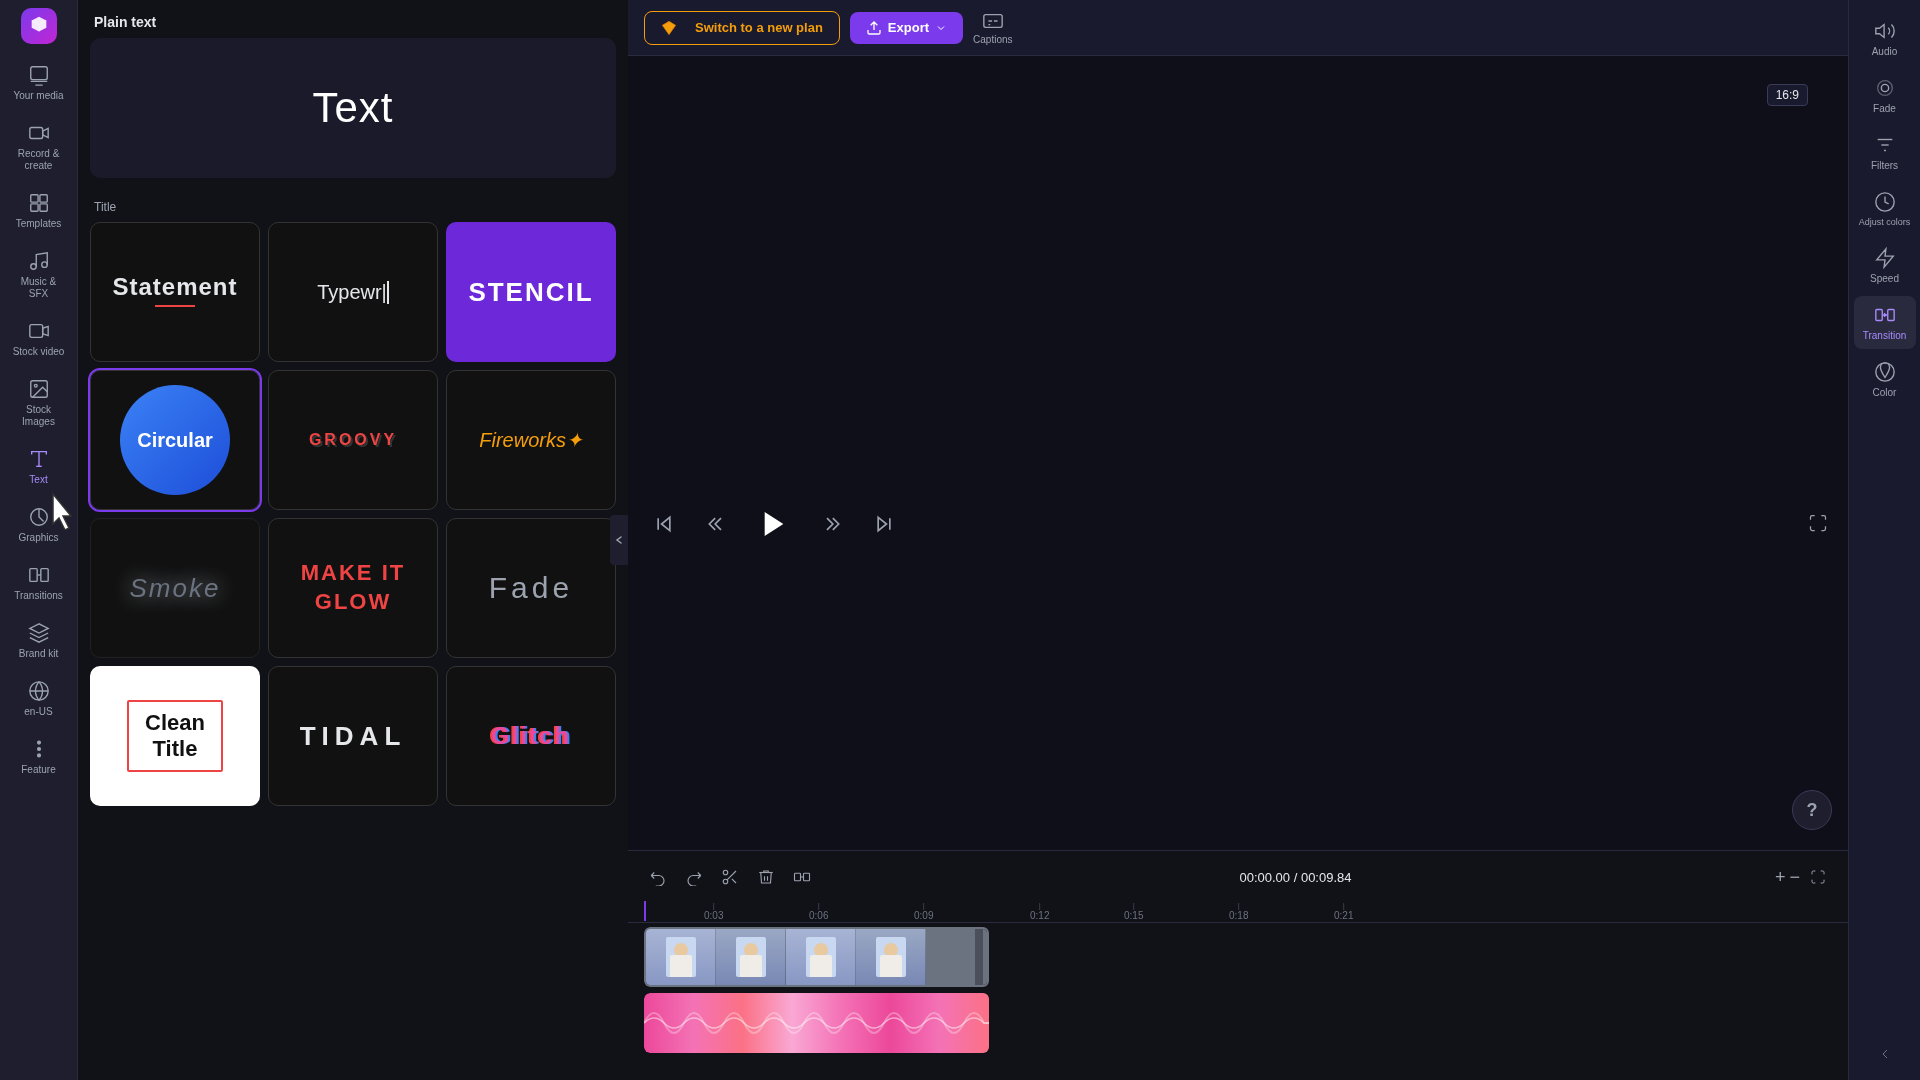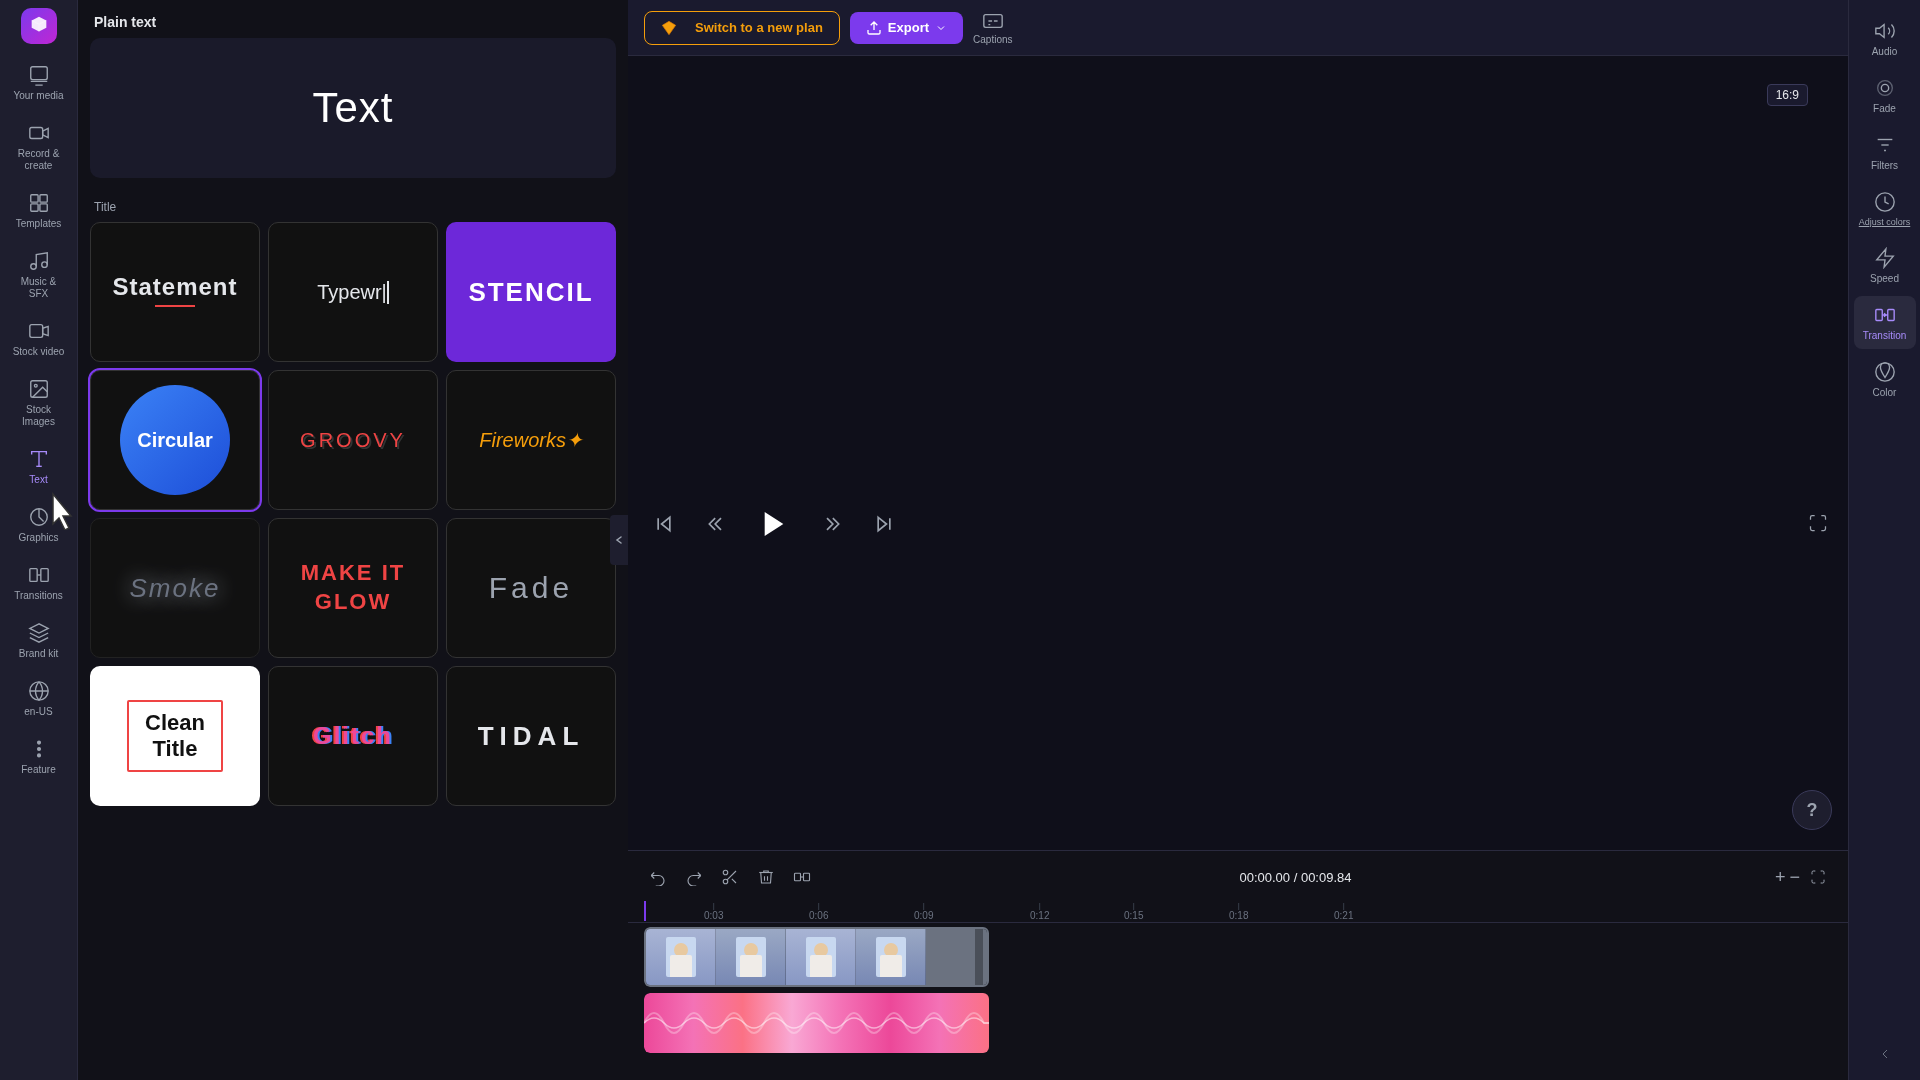--- a/index.html
+++ b/index.html
@@ -490,21 +490,21 @@
         <span style="font-size:26px;font-weight:700;color:#fff;letter-spacing:2px;text-transform:uppercase;">Stencil</span>
       </div>
 
       <div class="title-card" style="background:#111;border:1px solid #333; cursor:pointer; outline: 2px solid #7c3aed;">
         <div style="width:110px;height:110px;background:linear-gradient(135deg,#3b82f6,#1d4ed8);border-radius:50%;display:flex;align-items:center;justify-content:center;">
           <span style="font-size:20px;font-weight:700;color:#fff;">Circular</span>
         </div>
       </div>
 
       <div class="title-card" style="background:#111;border:1px solid #333;">
-        <span style="font-size:20px;font-weight:400;color:#ef4444;letter-spacing:3px;text-shadow:2px 2px 0 #333;">GROOVY</span>
+        <span style="font-size:16px;font-weight:700;color:#ef4444;letter-spacing:3px;text-shadow:2px 2px 0 #333;">GROOVY</span>
       </div>
 
       <div class="title-card" style="background:#111;border:1px solid #333;">
         <span style="font-size:20px;font-weight:400;color:#f59e0b;font-style:italic;">Fireworks✦</span>
       </div>
 
       <div class="title-card" style="background:#111;border:1px solid #222;">
         <span style="font-size:26px;font-weight:300;color:#6b7280;font-style:italic;letter-spacing:2px;text-shadow:0 0 20px #9ca3af;">Smoke</span>
       </div>
 
@@ -520,25 +520,25 @@
       </div>
 
       <div class="title-card" style="background:#fff;">
         <div style="text-align:center;border:2px solid #ef4444;padding:8px 16px;border-radius:2px;">
           <span style="font-size:22px;font-weight:700;color:#111;line-height:1.2;display:block;">Clean</span>
           <span style="font-size:22px;font-weight:700;color:#111;line-height:1.2;display:block;">Title</span>
         </div>
       </div>
 
       <div class="title-card" style="background:#111;border:1px solid #333;">
+        <span style="font-size:26px;font-weight:700;color:#e5e7eb;letter-spacing:6px;">TIDAL</span>
+      </div>
+
+      <div class="title-card" style="background:#111;border:1px solid #333;">
         <span style="font-size:24px;font-weight:900;color:#ec4899;letter-spacing:2px;text-shadow:2px 0 #3b82f6,-2px 0 #ef4444;">Glitch</span>
-      </div>
-
-      <div class="title-card" style="background:#111;border:1px solid #333;">
-        <span style="font-size:26px;font-weight:700;color:#e5e7eb;letter-spacing:6px;">TIDAL</span>
       </div>
 
     </div>
   </div>
 
   <div class="collapse-btn">
     <svg width="10" height="10" viewBox="0 0 10 10">
         <path d="M7 2L3 5l4 3" stroke="currentColor" stroke-width="1.5" fill="none" stroke-linecap="round"></path>
       </svg>
   </div>
@@ -785,21 +785,21 @@
         <line x1="8" y1="12" x2="16" y2="12"></line>
         <line x1="11" y1="18" x2="13" y2="18"></line>
       </svg>
     <span>Filters</span>
   </div>
   <div class="right-tool">
     <svg width="22" height="22" viewBox="0 0 24 24" fill="none" stroke="currentColor" stroke-width="1.5">
         <circle cx="12" cy="12" r="10"></circle>
         <path d="M12 6v6l4 2"></path>
       </svg>
-    <span style="font-size:9px;text-decoration:underline;">Adjust colors</span>
+    <span style="font-size:9px;">Adjust colors</span>
   </div>
   <div class="right-tool">
     <svg width="22" height="22" viewBox="0 0 24 24" fill="none" stroke="currentColor" stroke-width="1.5">
         <path d="M13 2L3 14h9l-1 8 10-12h-9l1-8z"></path>
       </svg>
     <span>Speed</span>
   </div>
   <div class="right-tool active">
     <svg width="22" height="22" viewBox="0 0 24 24" fill="none" stroke="currentColor" stroke-width="1.5">
         <rect x="2" y="6" width="7" height="12" rx="1"></rect>

